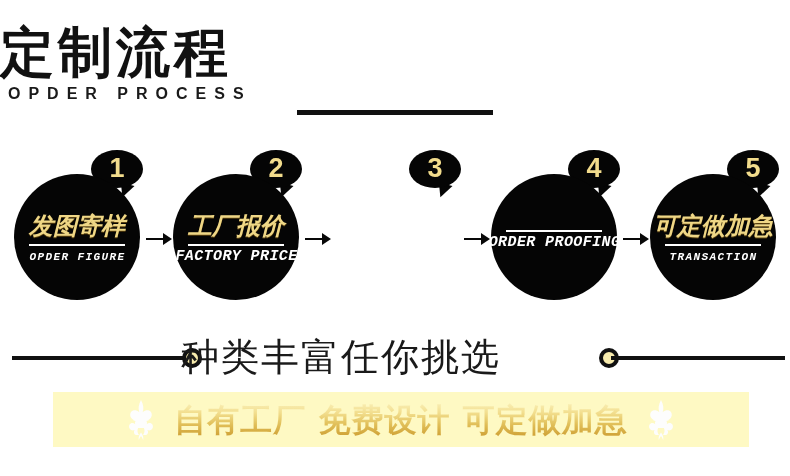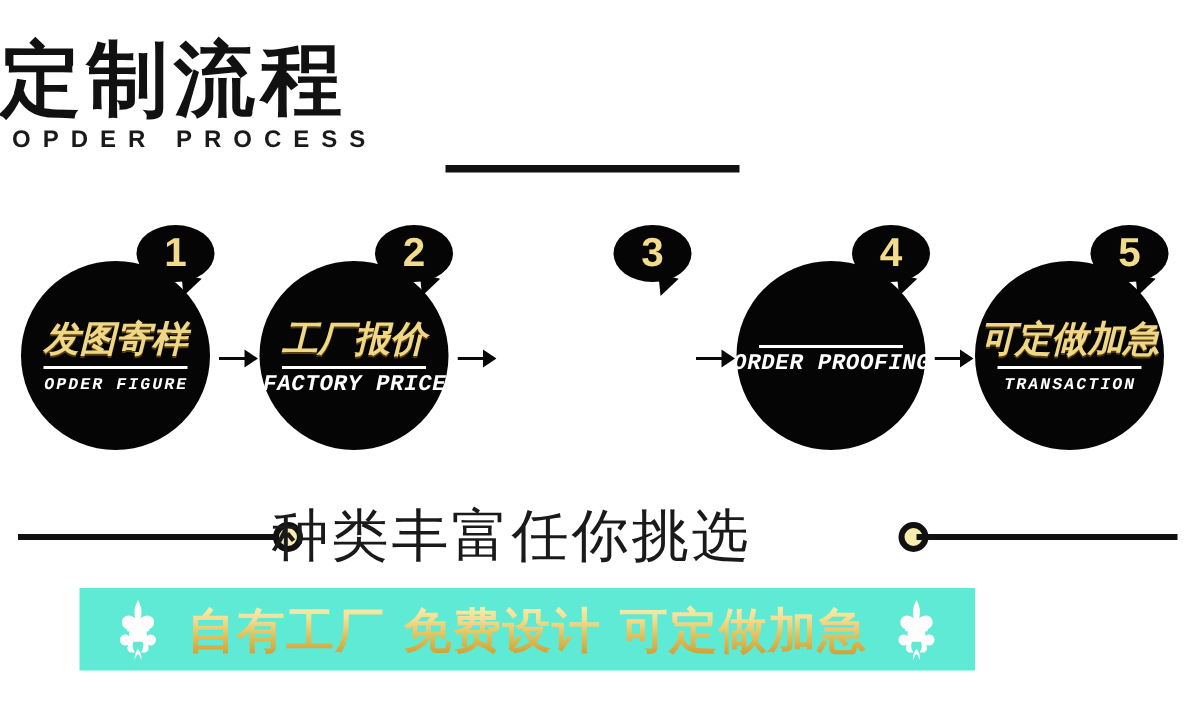--- a/index.html
+++ b/index.html
@@ -195,23 +195,23 @@
     letter-spacing: 2px;
     line-height: 60px;
     font-family: "DejaVu Sans", "Liberation Sans", sans-serif;
   }
 
   
   #bar {
     position: absolute;
     left: 53px;
     top: 392px;
-    width: 597px;
+    width: 696px;
     height: 55px;
-    background: #5eead4;
+    background: #fef9c3;
     display: flex;
     align-items: center;
     justify-content: center;
   }
   #bar-text {
     font-size: 32px;
     font-weight: bold;
     color: #E8CE6A;
     letter-spacing: 1px;
     white-space: nowrap;

